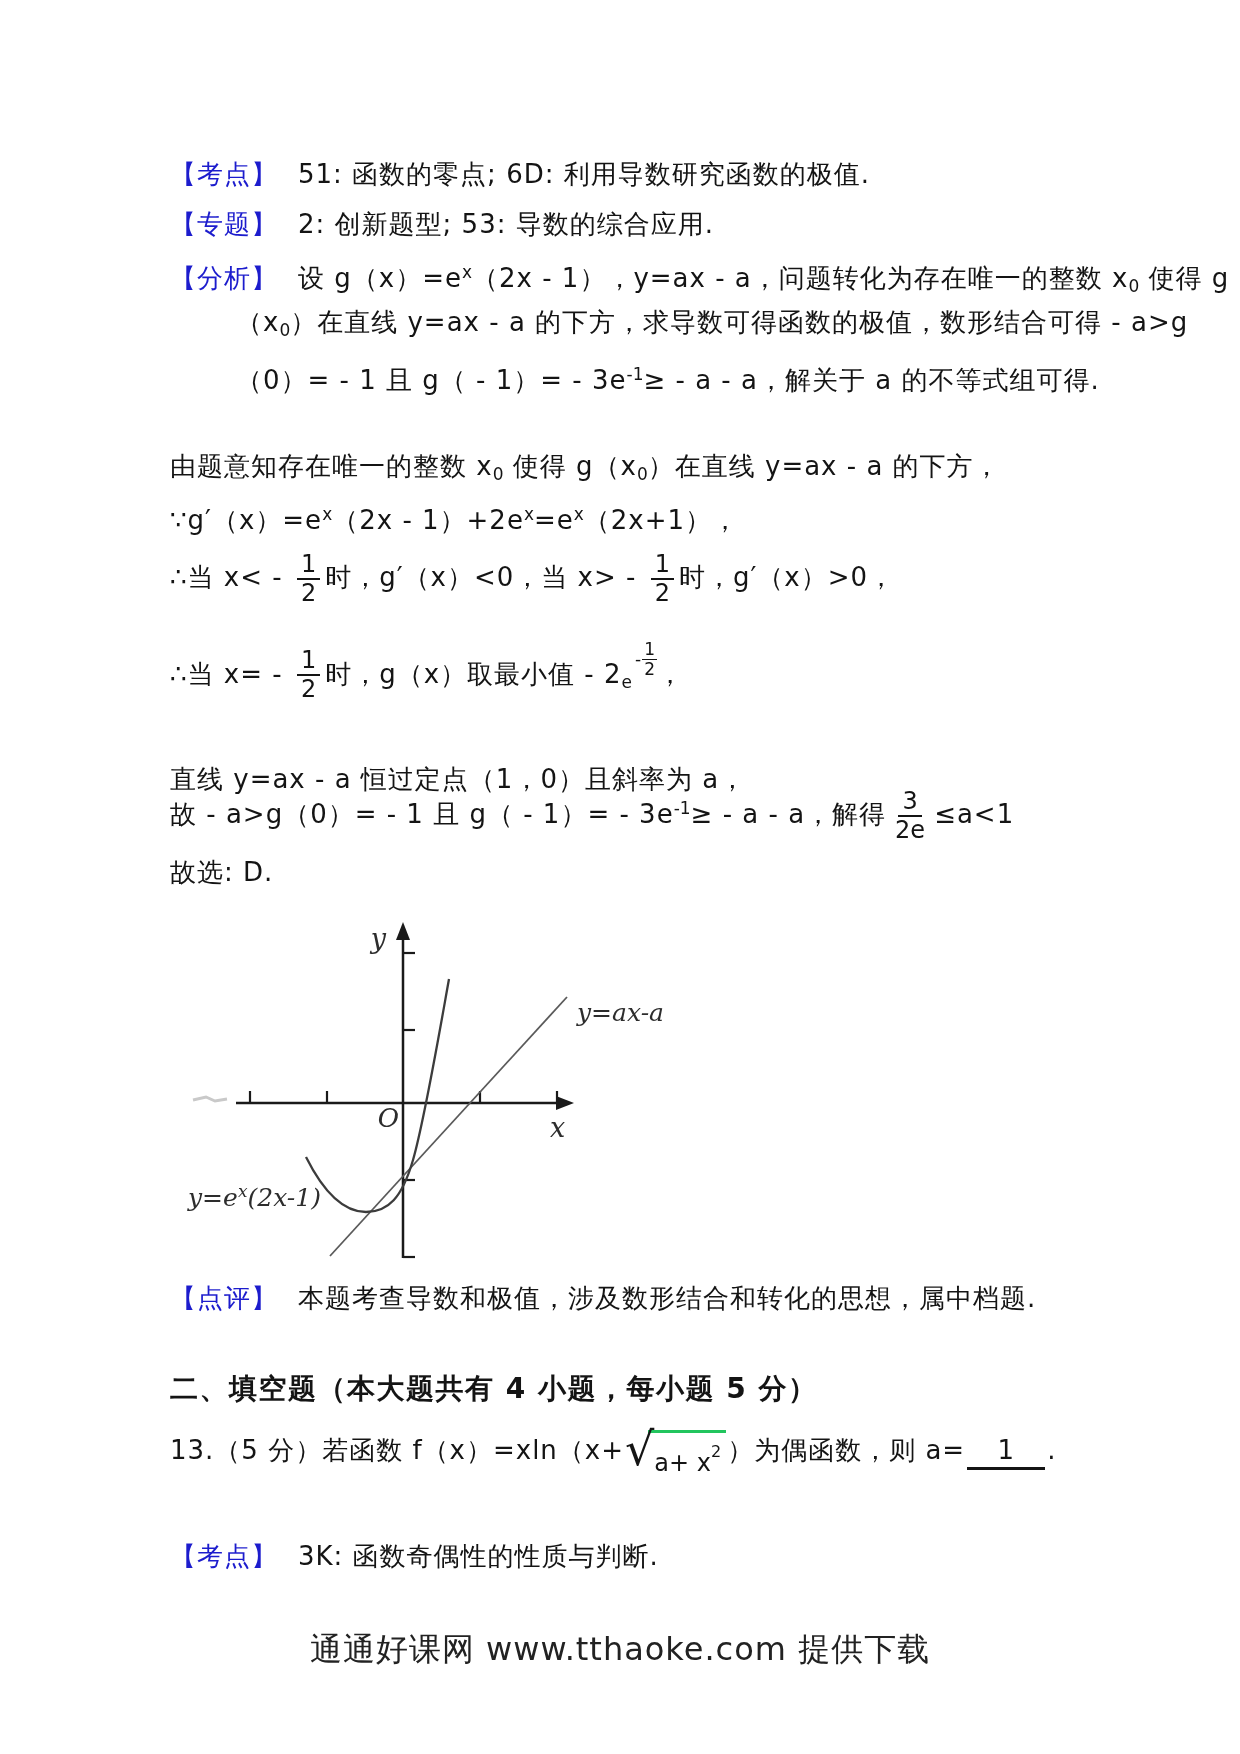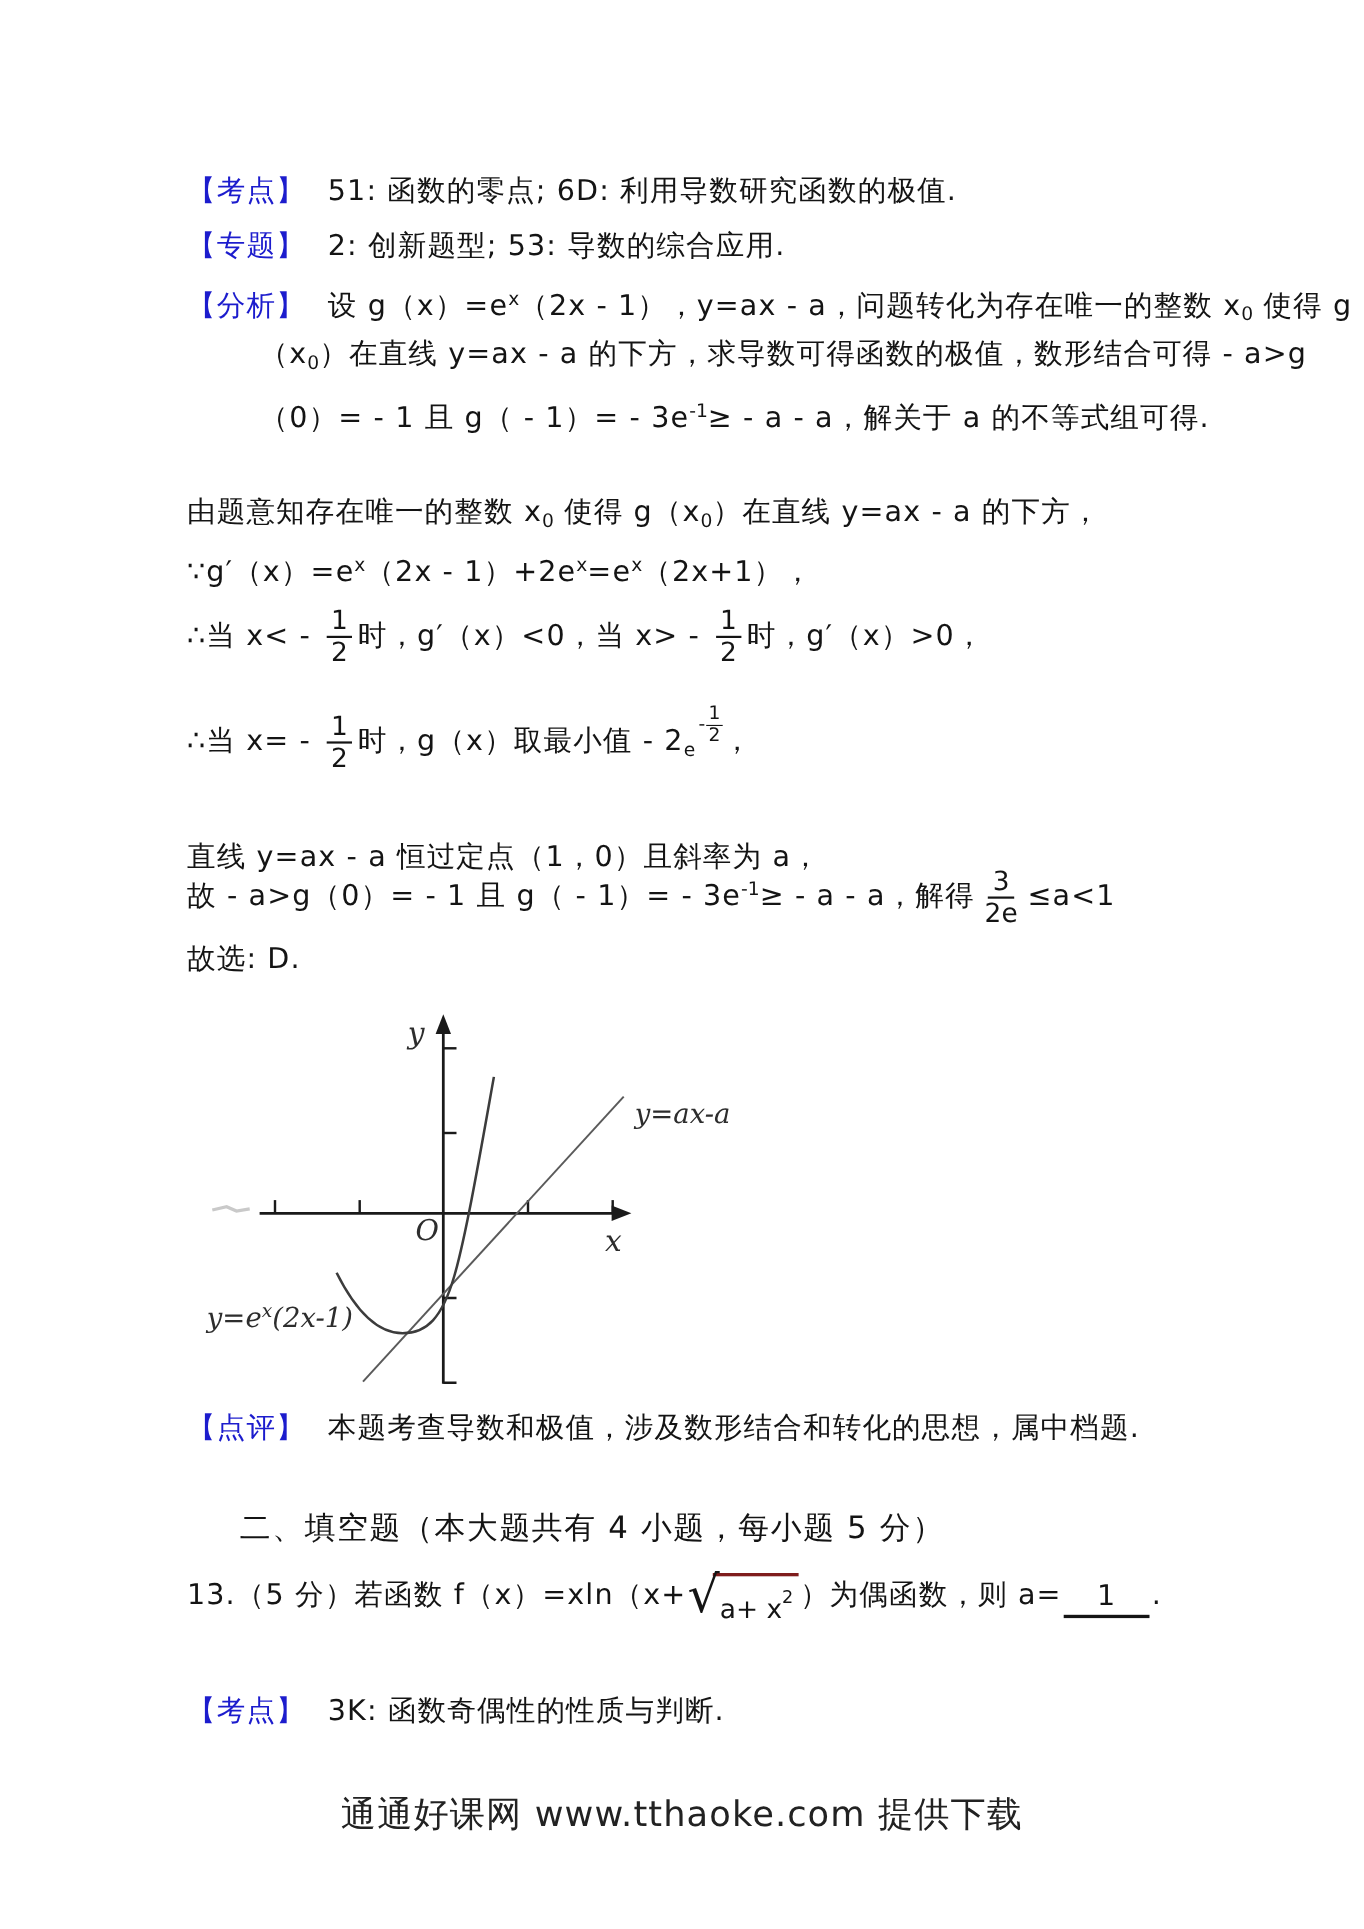--- a/index.html
+++ b/index.html
@@ -13,26 +13,26 @@
   .frac{display:inline-flex;flex-direction:column;align-items:center;vertical-align:middle;
         margin:0 5px;font-size:24px;line-height:1.12;letter-spacing:0;}
   .frac .fn{border-bottom:2px solid #141414;padding:0 4px;}
   .frac .fd{padding:0 4px;}
   .supfrac{display:inline-flex;align-items:center;vertical-align:18px;font-size:17px;line-height:1.1;
         margin-left:3px;letter-spacing:0;}
   .supfrac .mf{display:inline-flex;flex-direction:column;align-items:center;margin-left:1px;}
   .supfrac .fn{border-bottom:1.5px solid #141414;padding:0 2px;}
   .sqrt{display:inline-flex;align-items:flex-start;vertical-align:middle;margin:0 1px;letter-spacing:0;}
   .sqrt .sg{font-size:46px;line-height:0.9;margin-right:-6px;transform:translateY(-1px);}
-  .sqrt .rad{border-top:3px solid #7f1d1d;padding:2px 5px 0 6px;font-size:24px;}
+  .sqrt .rad{border-top:3px solid #22c55e;padding:2px 5px 0 6px;font-size:24px;}
   .sqrt .low{position:relative;top:7px;}
   .sqrt .sp{vertical-align:7px;font-size:16px;}
   .blank{display:inline-block;min-width:58px;border-bottom:3px solid #141414;text-align:center;
         padding:0 10px;margin:0 2px;}
-  .hdr{font-weight:normal;font-size:28px;letter-spacing:1.5px;margin-left:48px;}
+  .hdr{font-weight:bold;font-size:28px;letter-spacing:1.5px;}
   .footer{position:absolute;top:1628px;left:0;width:100%;text-align:center;font-size:32px;color:#222;
         letter-spacing:1px;}
   .graph{position:absolute;left:150px;top:915px;width:540px;height:360px;}
   .graph text{font-family:"DejaVu Serif","Liberation Serif",serif;font-style:italic;fill:#2d2d2d;}
 </style>
 </head>
 <body>
 
 <div class="page">
 

